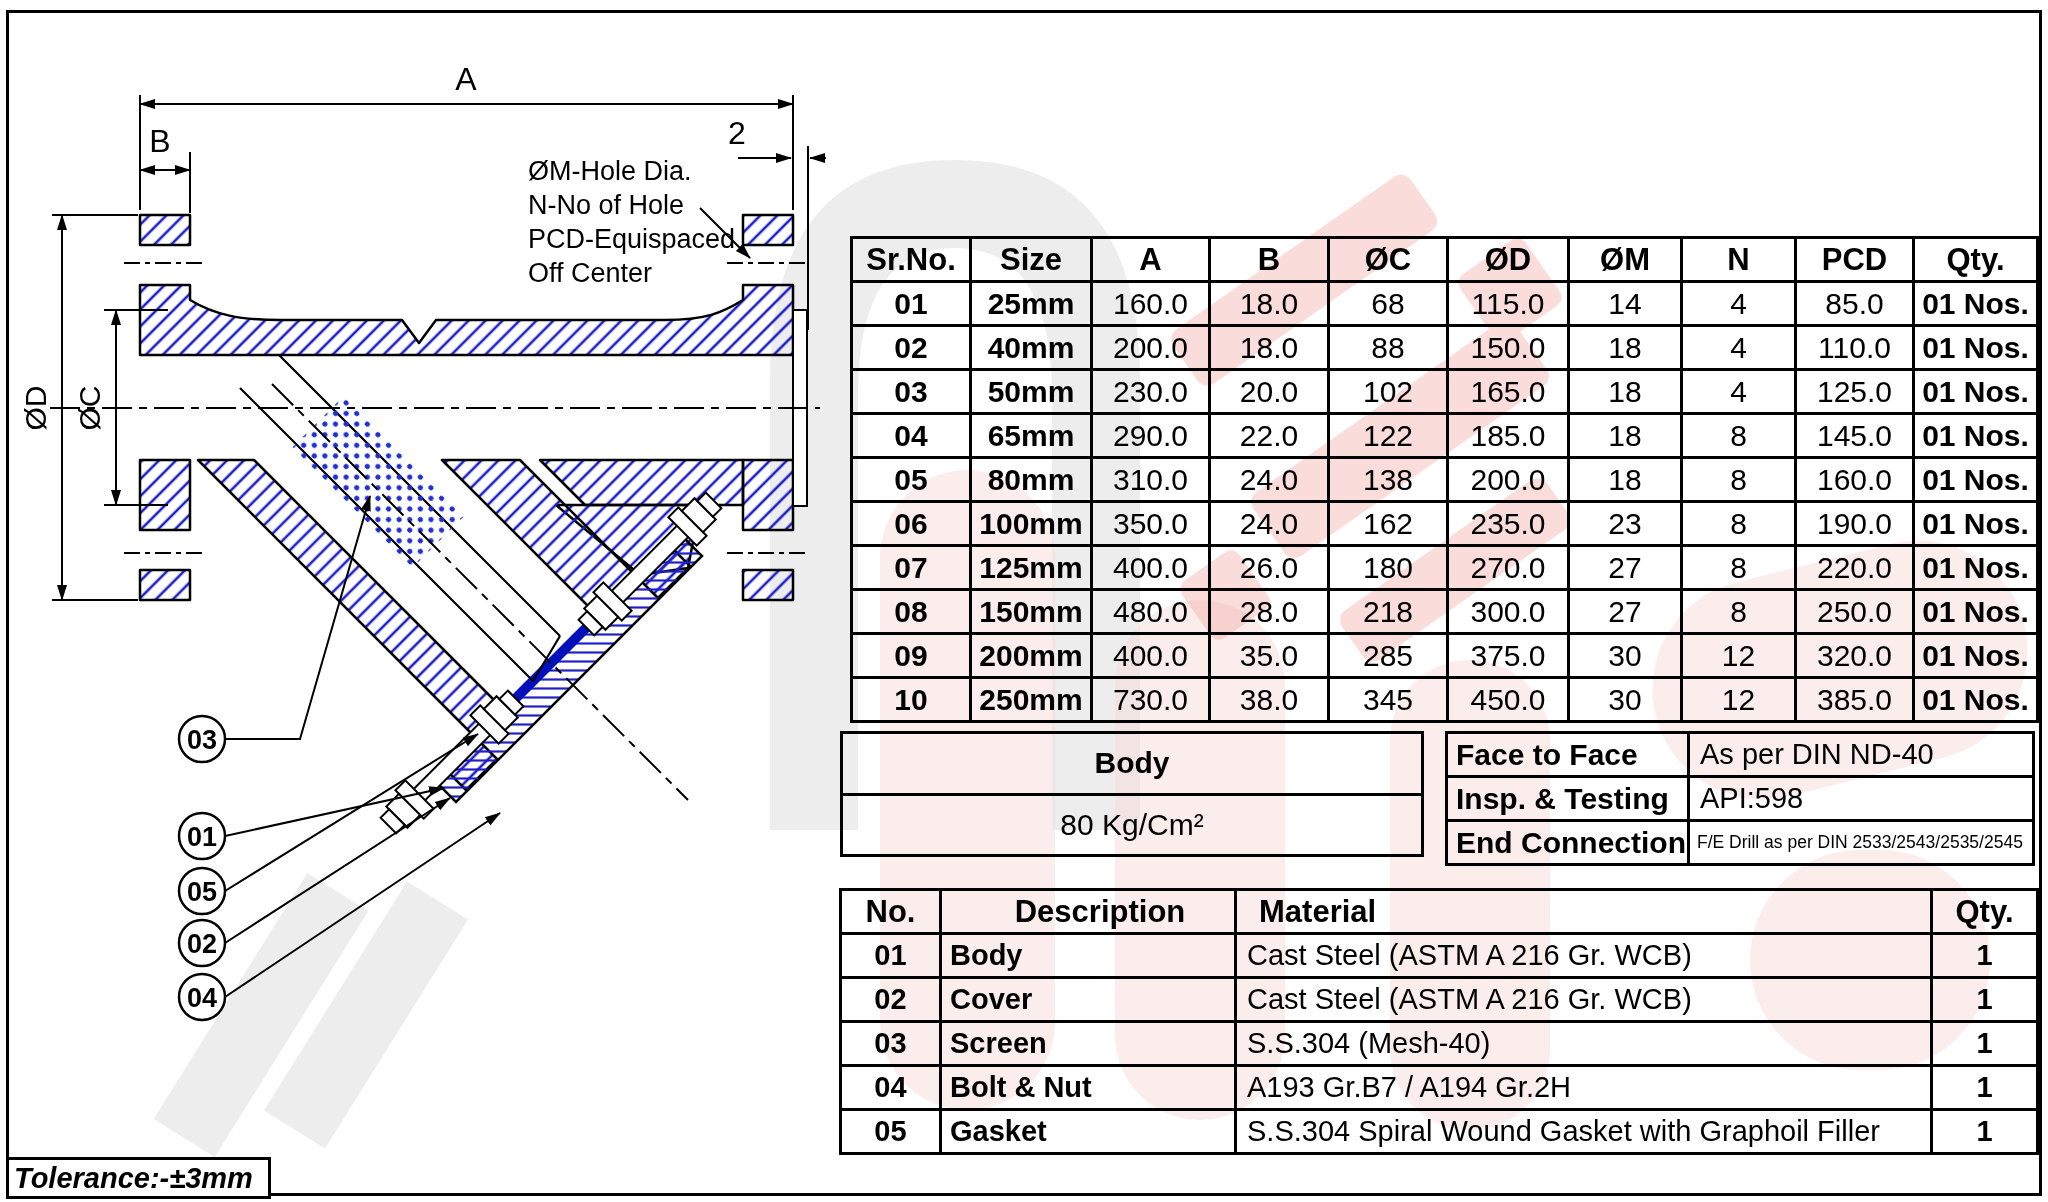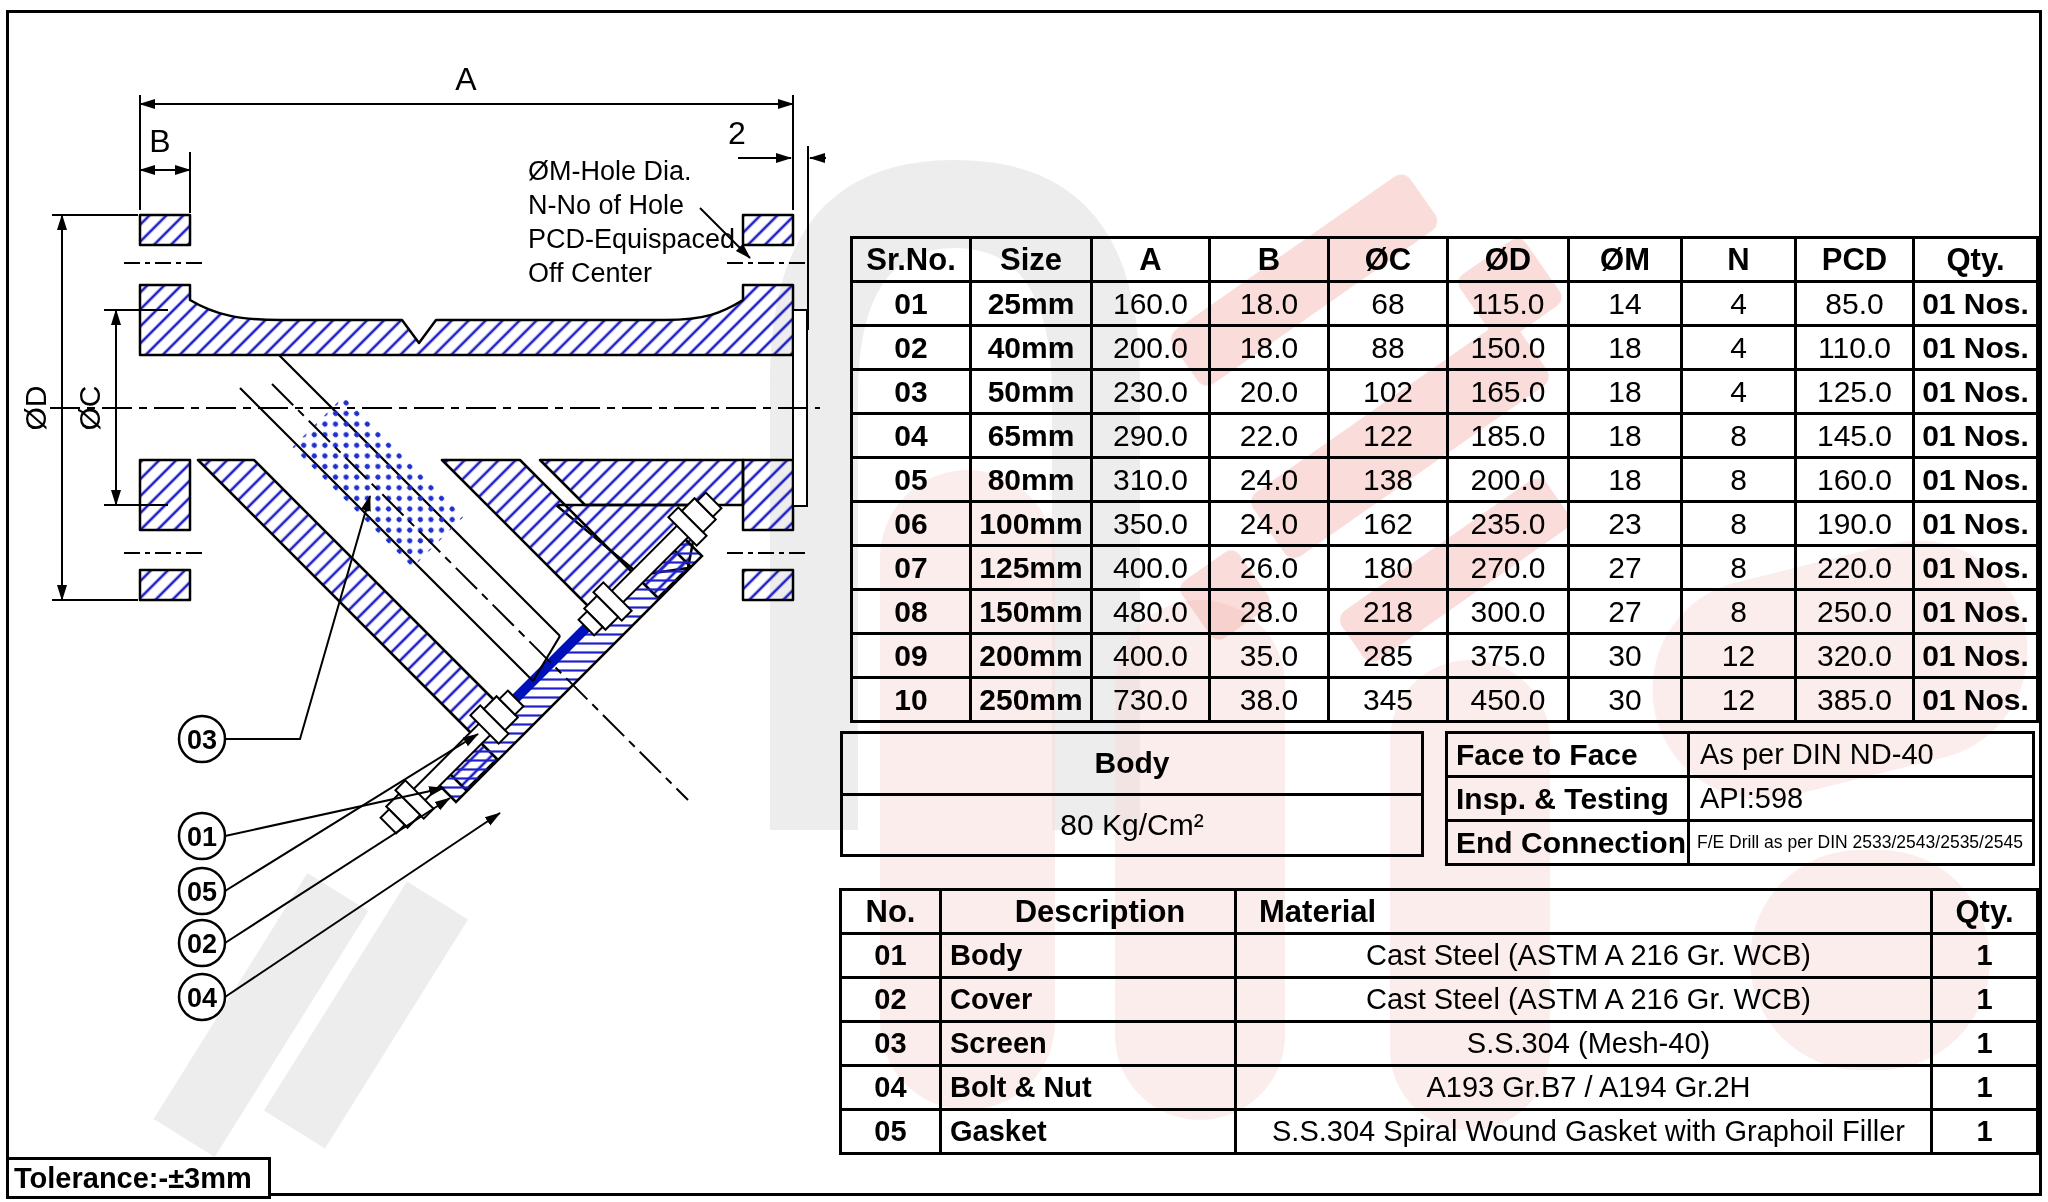--- a/index.html
+++ b/index.html
@@ -31,26 +31,26 @@
   #spec-table td.small{font-size:17.5px;padding-left:7px;}
   
   #parts-table{left:817px;top:888px;width:1197px;height:252px;}
   #parts-table th{font-size:31px;font-weight:bold;height:41px;}
   #parts-table th.c0,#parts-table th.c3{text-align:center;}
   #parts-table th.c1{text-align:center;padding-left:24px;}
   #parts-table th.c2{text-align:left;padding-left:22px;}
   #parts-table td{font-size:29px;height:41px;}
   #parts-table td.c0{font-weight:bold;text-align:center;}
   #parts-table td.c1{font-weight:bold;text-align:left;padding-left:8px;}
-  #parts-table td.c2{text-align:center;padding-left:10px;}
+  #parts-table td.c2{text-align:left;padding-left:10px;}
   #parts-table td.c3{font-weight:bold;text-align:center;}
   
   #tolerance-box{left:6px;top:1157px;width:265px;height:42px;border:3px solid #000;
     box-sizing:border-box;font-size:29px;font-weight:bold;line-height:36px;padding-left:5px;
-    background:#fff;z-index:4;}
+    background:#fff;z-index:4;font-style:italic;}
   
   text{font-family:"Liberation Sans", sans-serif;fill:#000;}
 </style>
 </head>
 <body>
 
 <div id="sheet">
 
   <svg id="watermark-svg" class="abs" width="2048" height="1202" viewBox="0 0 2048 1202">
     <g opacity="0.55" fill="#dedede">

